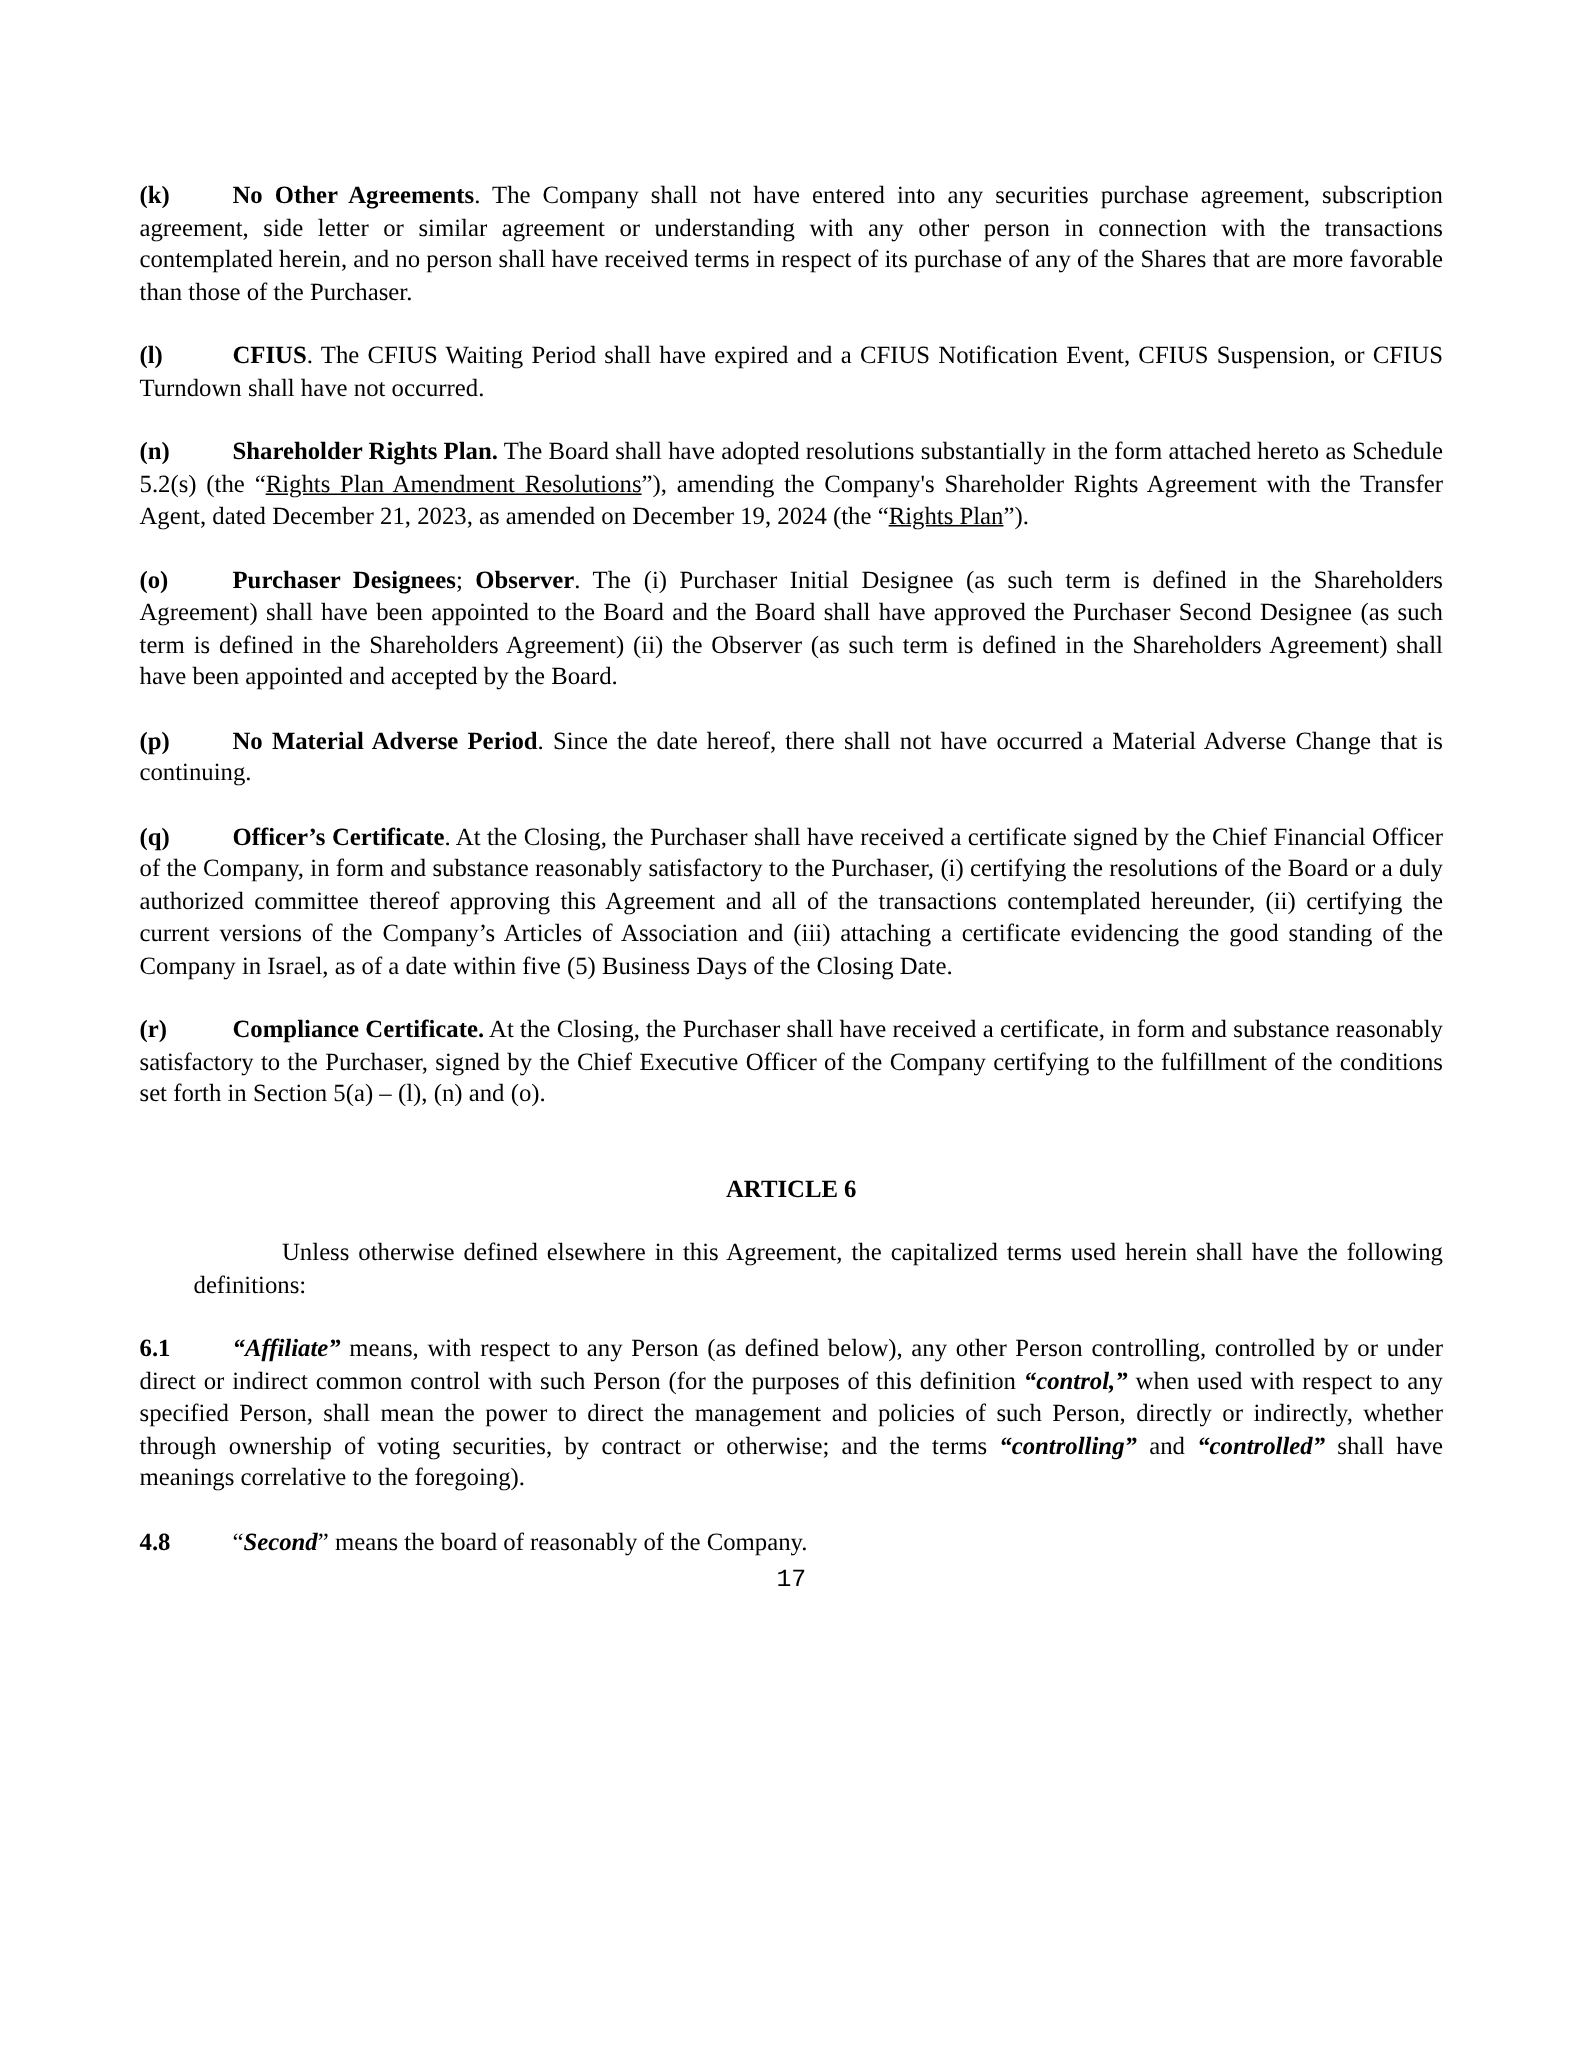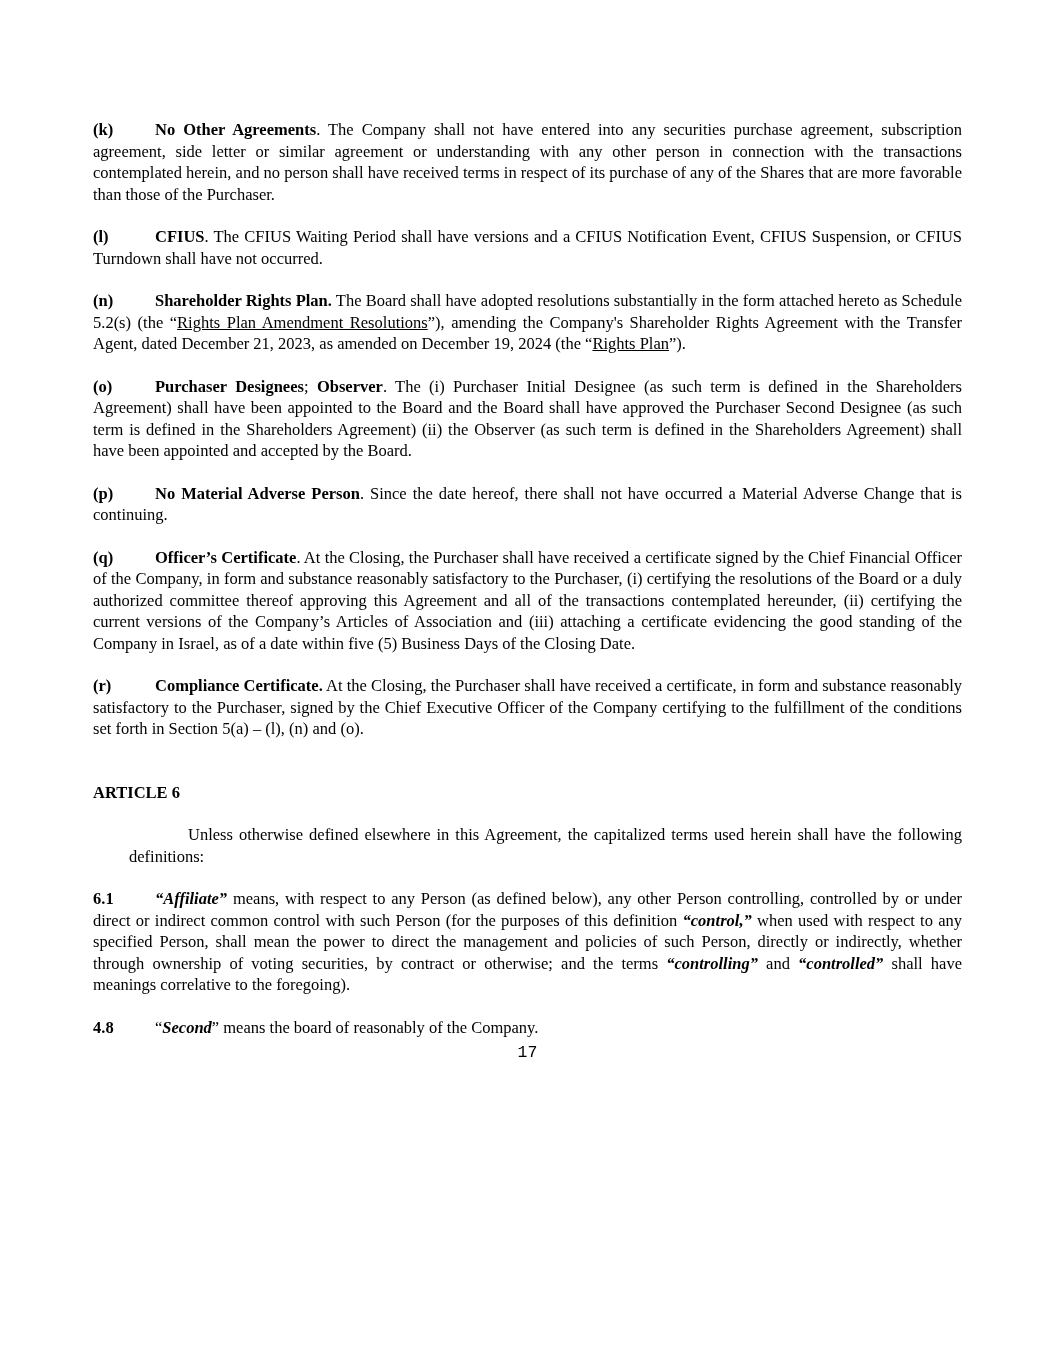--- a/index.html
+++ b/index.html
@@ -25,21 +25,21 @@
     margin: 0 0 21px 0;
     text-align: justify;
   }
   .doc-body p.para .label {
     display: inline-block;
     width: 62px;
     font-weight: bold;
   }
   .doc-body p.heading {
     margin: 42px 0 21px 0;
-    text-align: left;
+    text-align: center;
     font-weight: bold;
   }
   .doc-body p.indented {
     text-indent: 59px;
     margin-left: 36px;
   }
   .b { font-weight: bold; }
   .i { font-style: italic; }
   .u { text-decoration: underline; }
   .page-number {
@@ -47,24 +47,24 @@
     text-align: center;
     font-family: Liberation Mono, monospace;
   }
 </style>
 </head>
 <body>
 
 <div class="page">
   <div class="doc-body">
       <p class="para labeled"><span class="label">(k)</span><span class="b">No Other Agreements</span><span>. The Company shall not have entered into any securities purchase agreement, subscription agreement, side letter or similar agreement or understanding with any other person in connection with the transactions contemplated herein, and no person shall have received terms in respect of its purchase of any of the Shares that are more favorable than those of the Purchaser.</span></p>
-      <p class="para labeled"><span class="label">(l)</span><span class="b">CFIUS</span><span>. The CFIUS Waiting Period shall have versions and a CFIUS Notification Event, CFIUS Suspension, or CFIUS Turndown shall have not occurred.</span></p>
+      <p class="para labeled"><span class="label">(l)</span><span class="b">CFIUS</span><span>. The CFIUS Waiting Period shall have expired and a CFIUS Notification Event, CFIUS Suspension, or CFIUS Turndown shall have not occurred.</span></p>
       <p class="para labeled"><span class="label">(n)</span><span class="b">Shareholder Rights Plan.</span><span> The Board shall have adopted resolutions substantially in the form attached hereto as Schedule 5.2(s) (the “</span><span class="u">Rights Plan Amendment Resolutions</span><span>”), amending the Company's Shareholder Rights Agreement with the Transfer Agent, dated December 21, 2023, as amended on December 19, 2024 (the “</span><span class="u">Rights Plan</span><span>”).</span></p>
       <p class="para labeled"><span class="label">(o)</span><span class="b">Purchaser Designees</span><span>; </span><span class="b">Observer</span><span>. The (i) Purchaser Initial Designee (as such term is defined in the Shareholders Agreement) shall have been appointed to the Board and the Board shall have approved the Purchaser Second Designee (as such term is defined in the Shareholders Agreement) (ii) the Observer (as such term is defined in the Shareholders Agreement) shall have been appointed and accepted by the Board.</span></p>
-      <p class="para labeled"><span class="label">(p)</span><span class="b">No Material Adverse Person</span><span>. Since the date hereof, there shall not have occurred a Material Adverse Change that is continuing.</span></p>
+      <p class="para labeled"><span class="label">(p)</span><span class="b">No Material Adverse Period</span><span>. Since the date hereof, there shall not have occurred a Material Adverse Change that is continuing.</span></p>
       <p class="para labeled"><span class="label">(q)</span><span class="b">Officer’s Certificate</span><span>. At the Closing, the Purchaser shall have received a certificate signed by the Chief Financial Officer of the Company, in form and substance reasonably satisfactory to the Purchaser, (i) certifying the resolutions of the Board or a duly authorized committee thereof approving this Agreement and all of the transactions contemplated hereunder, (ii) certifying the current versions of the Company’s Articles of Association and (iii) attaching a certificate evidencing the good standing of the Company in Israel, as of a date within five (5) Business Days of the Closing Date.</span></p>
       <p class="para labeled"><span class="label">(r)</span><span class="b">Compliance Certificate.</span><span> At the Closing, the Purchaser shall have received a certificate, in form and substance reasonably satisfactory to the Purchaser, signed by the Chief Executive Officer of the Company certifying to the fulfillment of the conditions set forth in Section 5(a) – (l), (n) and (o).</span></p>
       <p class="heading">ARTICLE 6</p>
       <p class="para indented"><span>Unless otherwise defined elsewhere in this Agreement, the capitalized terms used herein shall have the following definitions:</span></p>
       <p class="para labeled"><span class="label">6.1</span><span class="b i">“Affiliate”</span><span> means, with respect to any Person (as defined below), any other Person controlling, controlled by or under direct or indirect common control with such Person (for the purposes of this definition </span><span class="b i">“control,”</span><span> when used with respect to any specified Person, shall mean the power to direct the management and policies of such Person, directly or indirectly, whether through ownership of voting securities, by contract or otherwise; and the terms </span><span class="b i">“controlling”</span><span> and </span><span class="b i">“controlled”</span><span> shall have meanings correlative to the foregoing).</span></p>
       <p class="para labeled"><span class="label">4.8</span><span>“</span><span class="b i">Second</span><span>” means the board of reasonably of the Company.</span></p>
     </div>
   <div class="page-number">17</div>
 </div>
 

